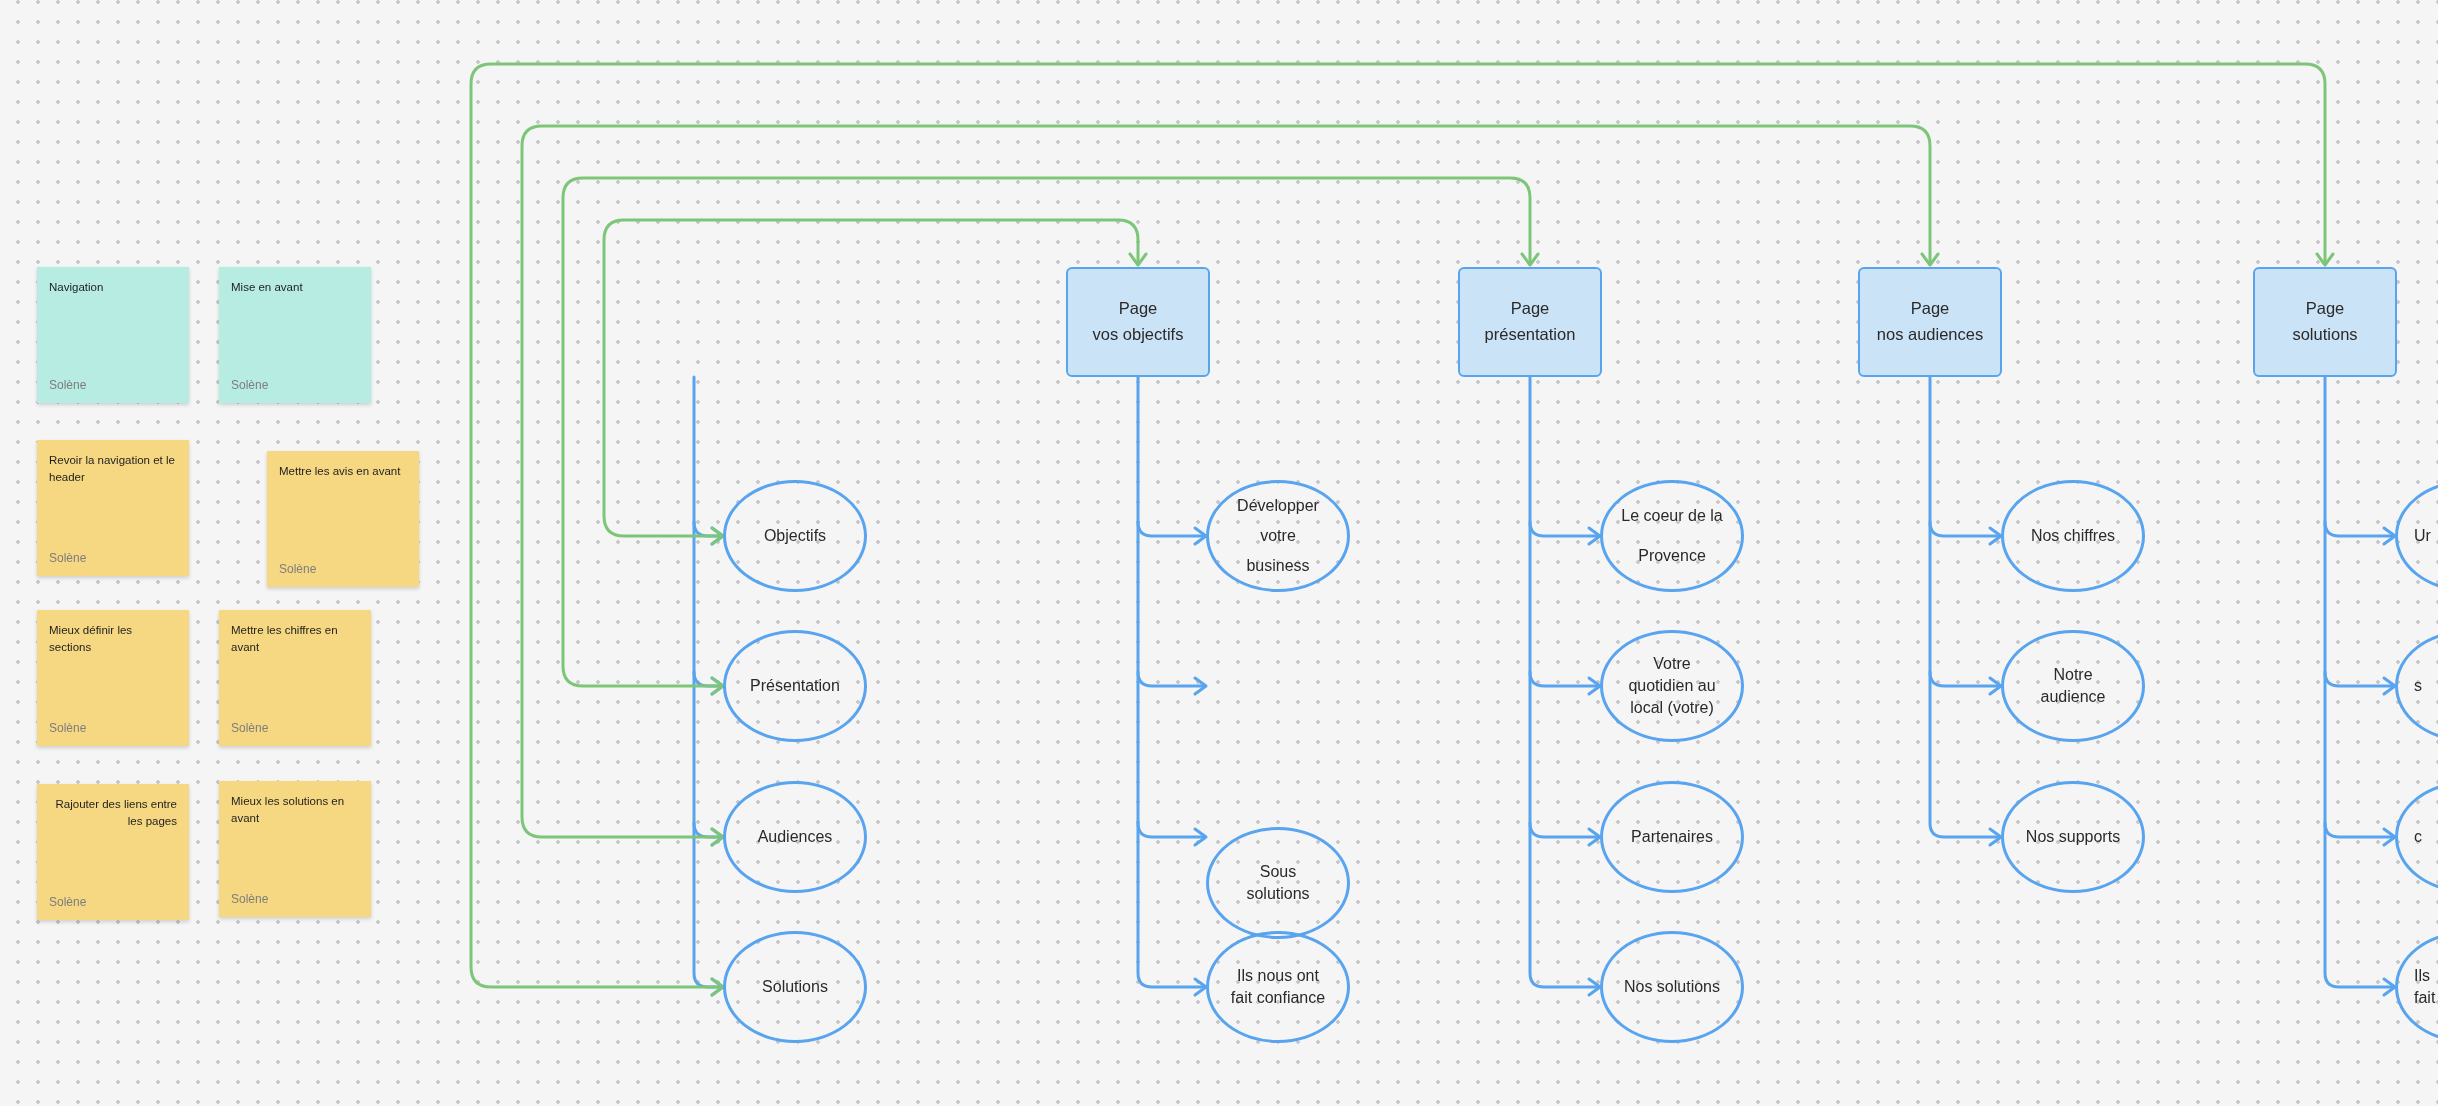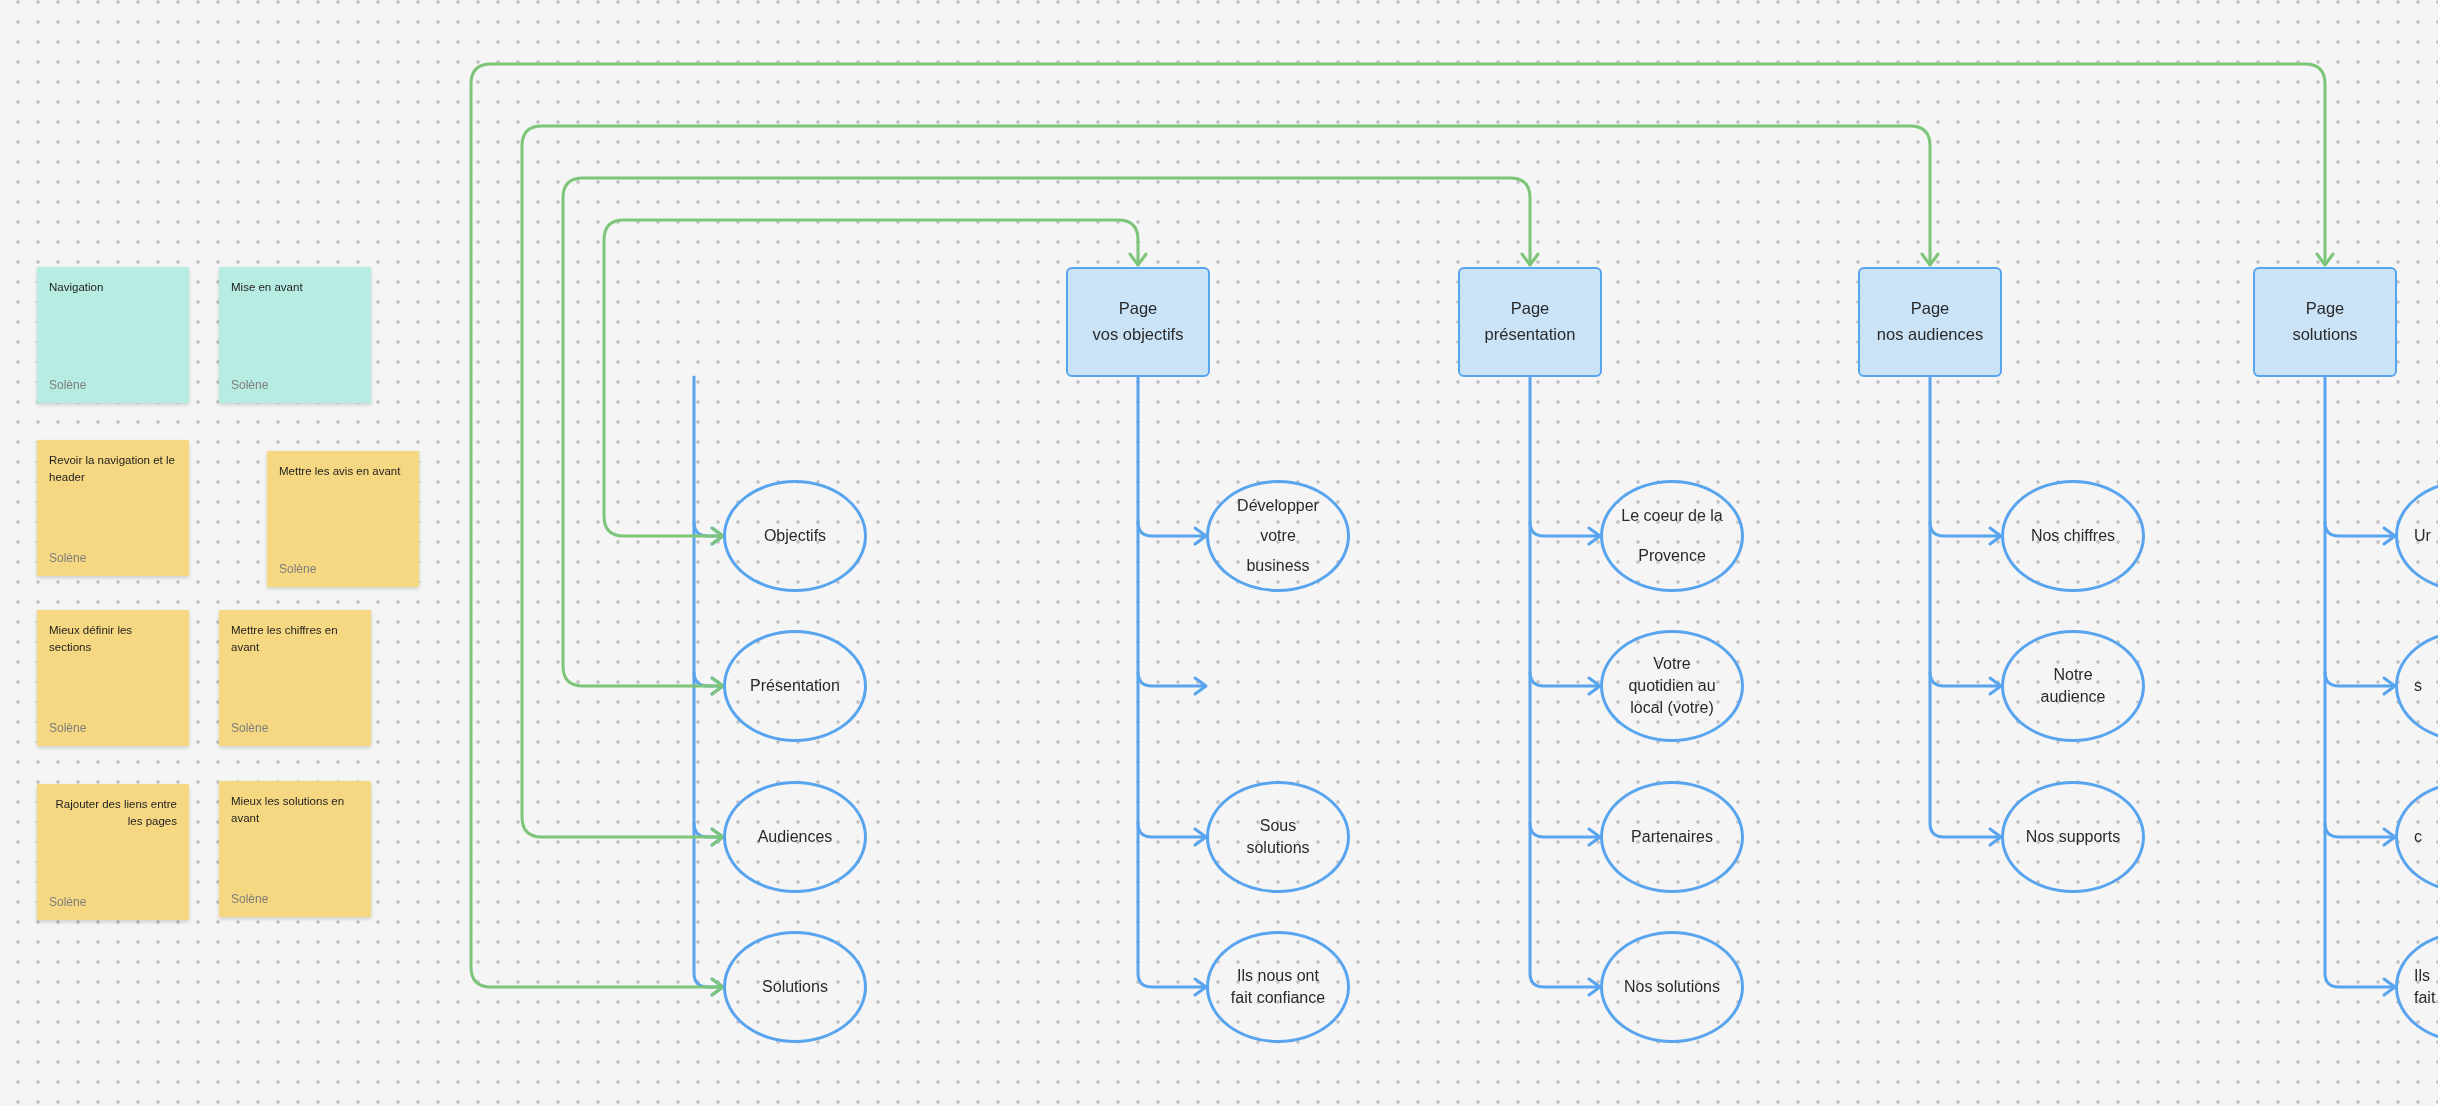--- a/index.html
+++ b/index.html
@@ -136,21 +136,21 @@
     </div>
     <div class="pagebox" style="left: 1066px; top: 267px;">
       <div>Page</div>
       <div>vos objectifs</div>
     </div>
     <div class="section" style="left: 1206px; top: 480px; gap: 8px;">
       <div>Développer</div>
       <div>votre</div>
       <div>business</div>
     </div>
-    <div class="section" style="left: 1206px; top: 781px;">
+    <div class="section" style="left: 1206px; top: 827px;">
       <div>Sous</div>
       <div>solutions</div>
     </div>
     <div class="section" style="left: 1206px; top: 931px;">
       <div>Ils nous ont</div>
       <div>fait confiance</div>
     </div>
     <div class="pagebox" style="left: 1458px; top: 267px;">
       <div>Page</div>
       <div>présentation</div>

